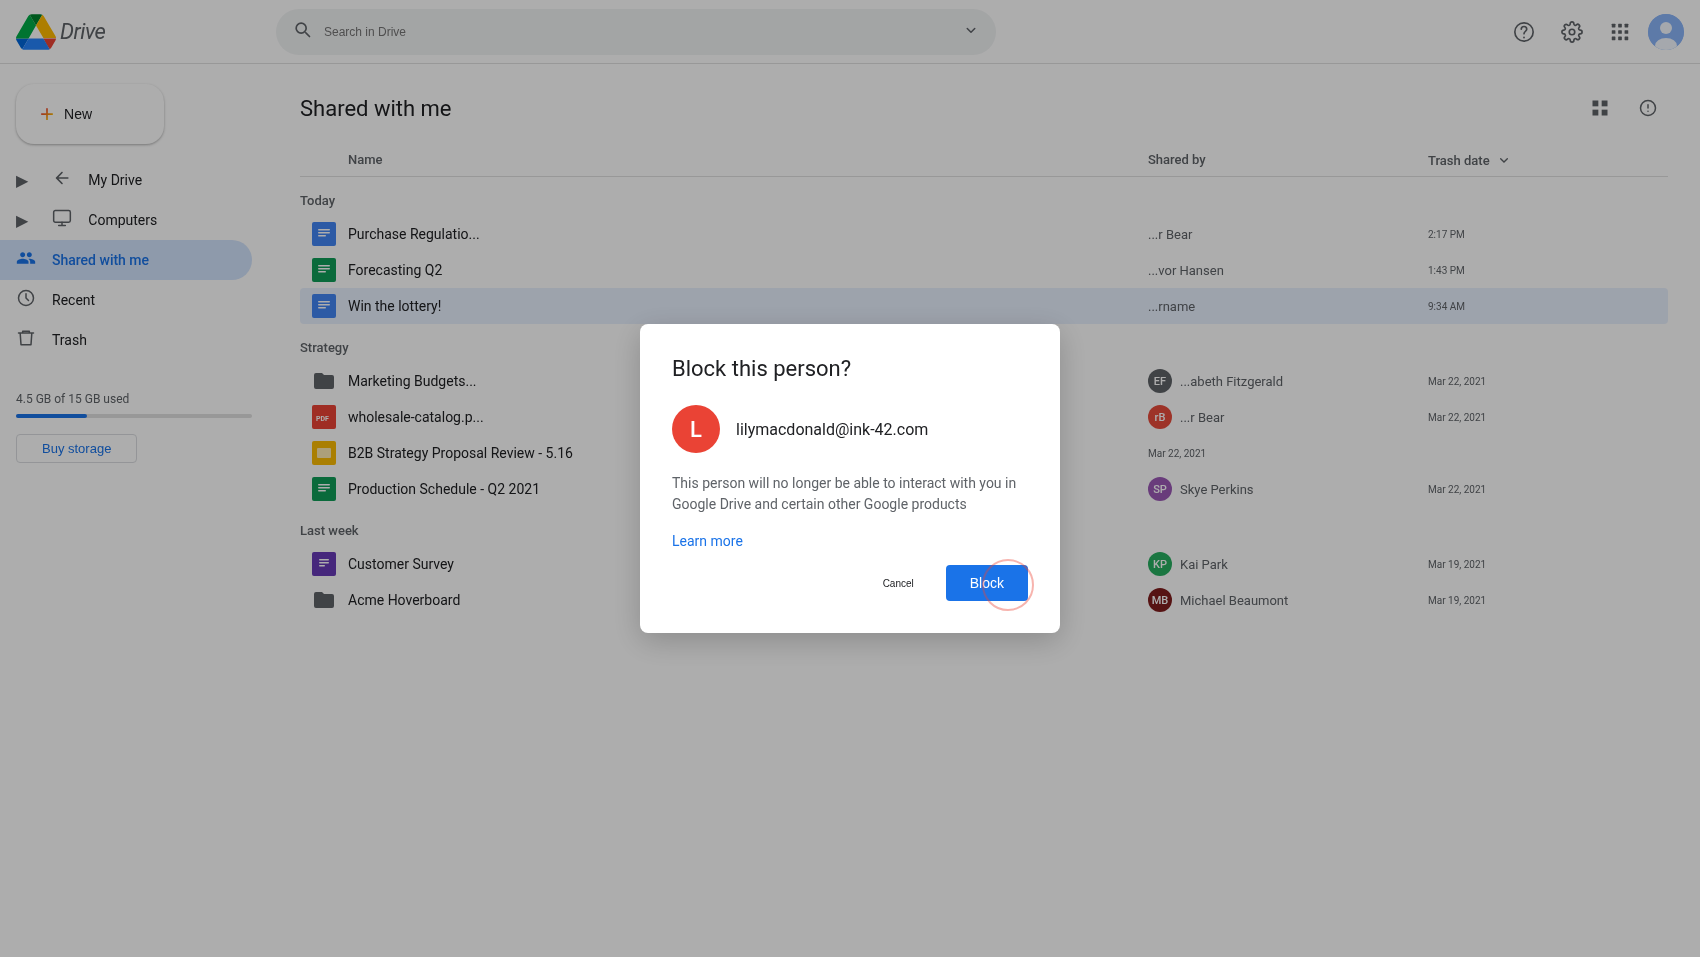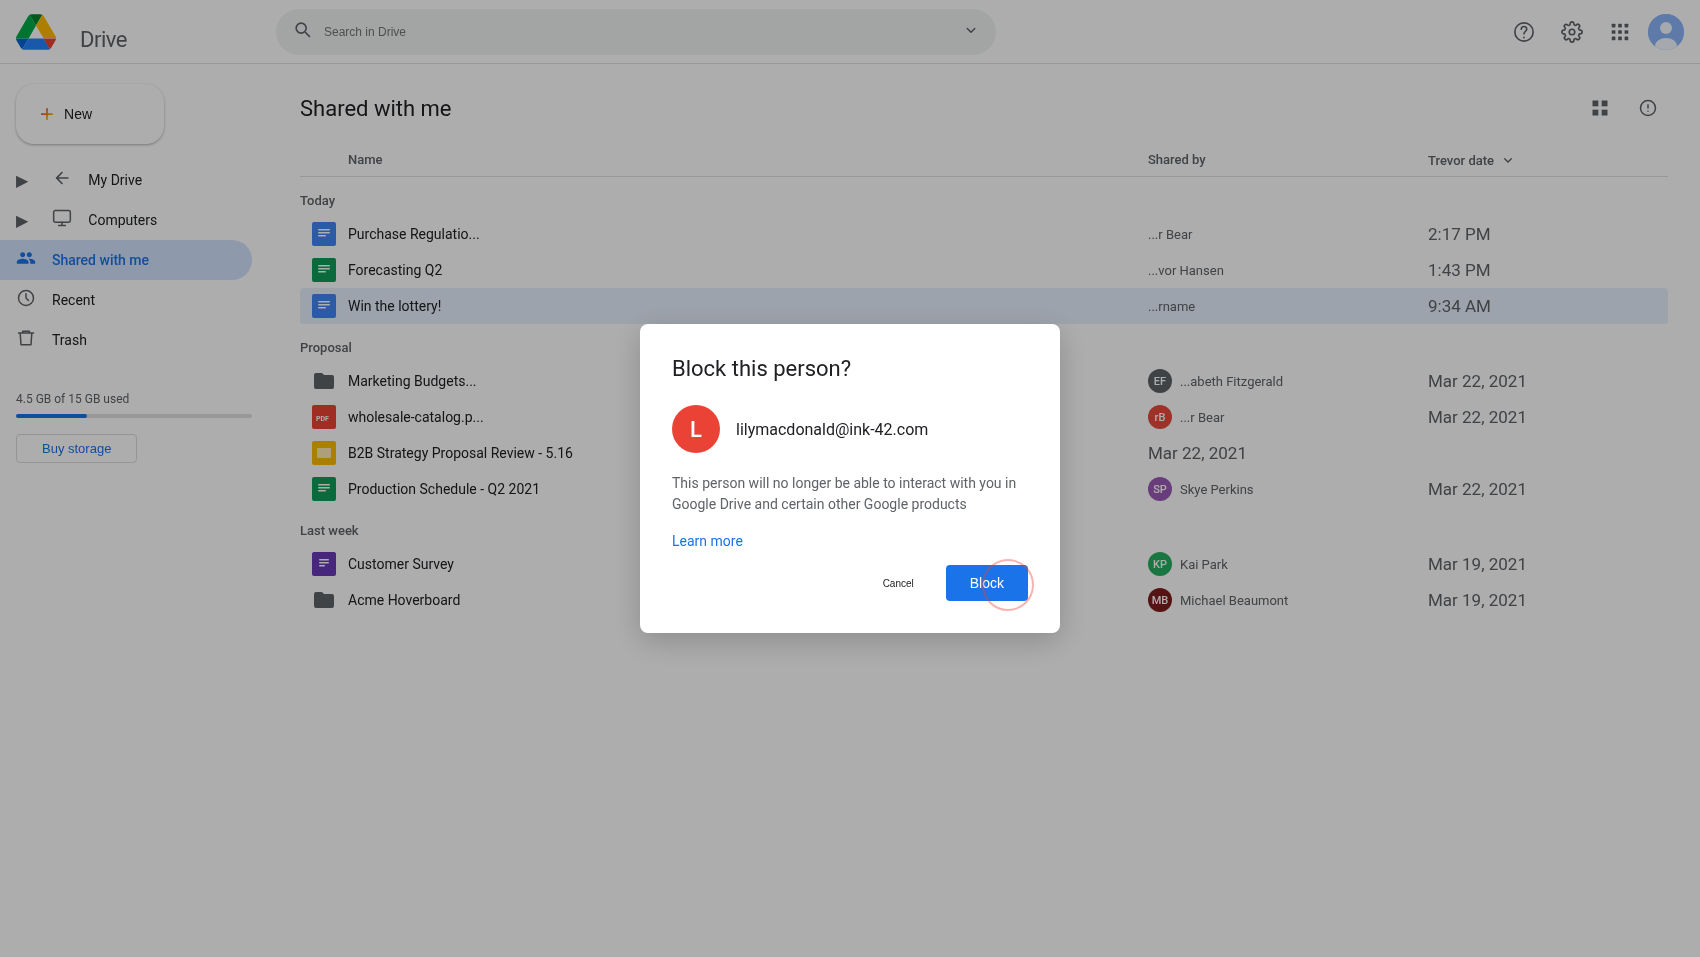--- a/index.html
+++ b/index.html
@@ -12,24 +12,25 @@
       height: 64px;
       padding: 0 16px;
       background: #fff;
       border-bottom: 1px solid #e0e0e0;
       position: fixed;
       top: 0; left: 0; right: 0;
       z-index: 10;
     }
     .header-logo {
       display: flex;
-      align-items: flex-end;
-      gap: 24px;
+      align-items: center;
+      gap: 4px;
       width: 260px;
       flex-shrink: 0;
+      font-style: italic;
     }
     .header-logo-icon {
       width: 40px;
       height: 40px;
     }
     .header-logo-text {
       font-size: 22px;
       color: #5f6368;
       font-weight: 400;
       letter-spacing: -0.5px;
@@ -202,21 +203,21 @@
     .file-row.highlighted { background: #e8f0fe; }
     .file-name-cell { display: flex; align-items: center; gap: 12px; padding-left: 12px; }
     .file-icon { width: 24px; height: 24px; flex-shrink: 0; }
     .shared-by-cell { display: flex; align-items: center; gap: 8px; color: #5f6368; font-size: 13px; }
     .shared-avatar {
       width: 24px; height: 24px; border-radius: 50%;
       background: #5f6368;
       display: flex; align-items: center; justify-content: center;
       font-size: 11px; color: #fff; font-weight: 500;
     }
-    .date-cell { color: #5f6368; font-size: 17px; }
+    .date-cell { color: #5f6368; font-size: 10px; }
 
     
     .overlay {
       position: fixed;
       top: 0; left: 0; right: 0; bottom: 0;
       background: rgba(0,0,0,0.32);
       z-index: 100;
       display: flex;
       align-items: center;
       justify-content: center;
@@ -456,21 +457,21 @@
               <path d="M12 8v4M12 16h.01" stroke="#5f6368" stroke-width="1.8" stroke-linecap="round"></path>
             </svg>
         </div>
       </div>
     </div>
 
     <div class="table-header">
       <div class="col-name">Name</div>
       <div>Shared by</div>
       <div class="col-date">
-        <span>Trevor date</span>
+        <span>Trash date</span>
         <svg width="16" height="16" viewBox="0 0 24 24" fill="none">
             <path d="M7 10l5 5 5-5" stroke="#5f6368" stroke-width="2" stroke-linecap="round"></path>
           </svg>
       </div>
     </div>
 
     <div class="section-label">Today</div>
 
     <div class="file-row">
       <div class="file-name-cell">
@@ -513,21 +514,21 @@
             <rect x="6" y="13" width="8" height="1.5" rx="0.75" fill="white"></rect>
           </svg>
         <span>Win the lottery!</span>
       </div>
       <div class="shared-by-cell">
         <span>...rname</span>
       </div>
       <div class="date-cell">9:34 AM</div>
     </div>
 
-    <div class="section-label">Proposal</div>
+    <div class="section-label">Strategy</div>
 
     <div class="file-row">
       <div class="file-name-cell">
         <svg class="file-icon" viewBox="0 0 24 24">
             <path d="M10 4H4a2 2 0 0 0-2 2v12a2 2 0 0 0 2 2h16a2 2 0 0 0 2-2V8a2 2 0 0 0-2-2h-8l-2-2z" fill="#5f6368"></path>
           </svg>
         <span>Marketing Budgets...</span>
       </div>
       <div class="shared-by-cell">
         <div class="shared-avatar" style="background:#5f6368">EF</div>

